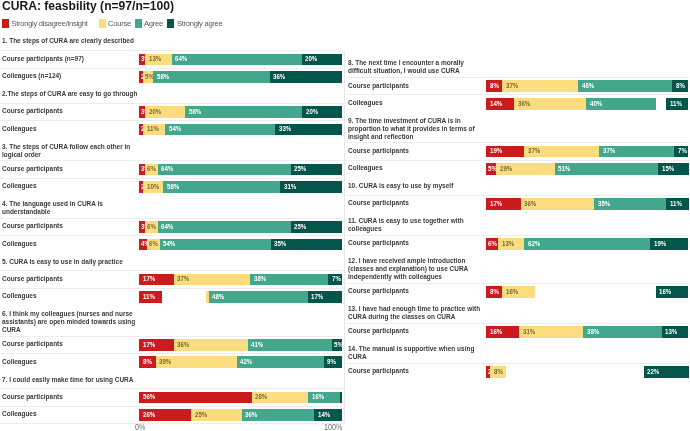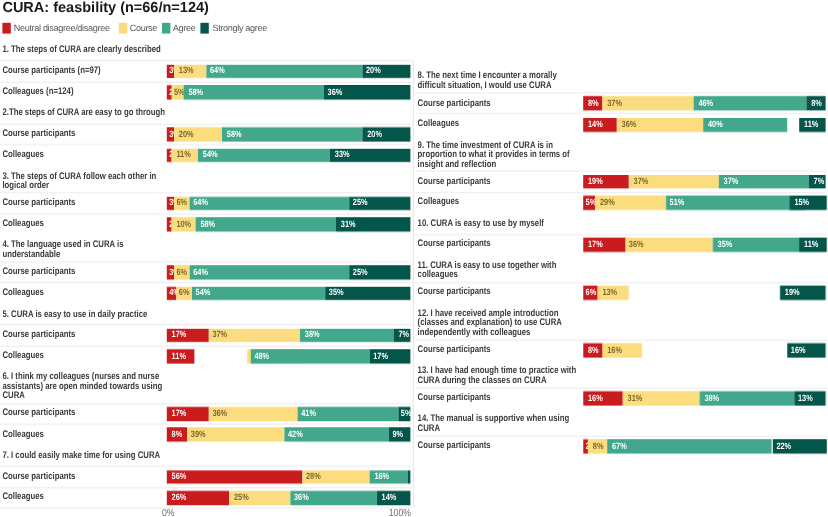--- a/index.html
+++ b/index.html
@@ -25,24 +25,24 @@
   .seg{position:absolute;top:0;height:11.8px;font-size:7.6px;font-weight:bold;overflow:hidden;}
   .seg i{position:absolute;left:3.5px;top:1.8px;font-style:normal;line-height:8px;white-space:nowrap;
          transform:scaleX(0.81) translateZ(0);transform-origin:left top;display:block;}
   .axlab{position:absolute;font-size:8.5px;color:#6d6e71;white-space:nowrap;
          transform:scaleX(0.85) translateZ(0);transform-origin:left top;}
 </style>
 </head>
 <body>
 
 <div class="page">
-  <div class="title">CURA: feasbility (n=66/n=124)</div>
+  <div class="title">CURA: feasbility (n=97/n=100)</div>
   <div id="legend" class="legend">
       <span class="sw" style="left: 1.6px; background: rgb(202, 28, 31);"></span>
-      <span class="lb" style="left: 11.4px;">Neutral disagree/disagree</span>
+      <span class="lb" style="left: 11.4px;">Strongly disagree/insight</span>
       <span class="sw" style="left: 98.5px; background: rgb(251, 220, 126);"></span>
       <span class="lb" style="left: 108.1px;">Course</span>
       <span class="sw" style="left: 134.5px; background: rgb(67, 168, 139);"></span>
       <span class="lb" style="left: 144px;">Agree</span>
       <span class="sw" style="left: 167px; background: rgb(4, 86, 74);"></span>
       <span class="lb" style="left: 177px;">Strongly agree</span>
     </div>
   <div class="divider"></div>
   <div id="colL">
       <div class="qlab" style="left: 2px; width: 169.8px; top: 37.4px;">1. The steps of CURA are clearly described</div>
@@ -365,20 +365,23 @@
       <div class="qlab" style="left: 348px; width: 169.8px; top: 217.35px;">11. CURA is easy to use together with colleagues</div>
       <div class="sep" style="left: 346px; width: 342.5px; top: 234.95px;"></div>
       <div class="rlab" style="left: 348px; top: 239.45px;">Course participants</div>
       <div class="bar" style="left: 486px; width: 202.5px; top: 238.35px;">
         <div class="seg" style="left: 0px; width: 12.15px; background: rgb(202, 28, 31); color: rgb(255, 255, 255);">
           <i style="left: 1.6px;">6%</i>
         </div>
         <div class="seg" style="left: 12.15px; width: 26.325px; background: rgb(251, 220, 126); color: rgb(122, 106, 47);">
           <i>13%</i>
         </div>
+        <div class="seg" style="left: 38.475px; width: 125.55px; background: rgb(67, 168, 139); color: rgb(255, 255, 255);">
+          <i>62%</i>
+        </div>
         <div class="seg" style="left: 164.025px; width: 38.475px; background: rgb(4, 86, 74); color: rgb(255, 255, 255);">
           <i>19%</i>
         </div>
       </div>
       <div class="qlab" style="left: 348px; width: 169.8px; top: 257.4px;">12. I have received ample introduction (classes and explanation) to use CURA independently with colleagues</div>
       <div class="sep" style="left: 346px; width: 342.5px; top: 282.8px;"></div>
       <div class="rlab" style="left: 348px; top: 287.3px;">Course participants</div>
       <div class="bar" style="left: 486px; width: 202.5px; top: 286.2px;">
         <div class="seg" style="left: 0px; width: 16.3636px; background: rgb(202, 28, 31); color: rgb(255, 255, 255);">
           <i>8%</i>
@@ -410,23 +413,20 @@
       <div class="qlab" style="left: 348px; width: 169.8px; top: 345.3px;">14. The manual is supportive when using CURA</div>
       <div class="sep" style="left: 346px; width: 342.5px; top: 362.9px;"></div>
       <div class="rlab" style="left: 348px; top: 367.4px;">Course participants</div>
       <div class="bar" style="left: 486px; width: 202.5px; top: 366.3px;">
         <div class="seg" style="left: 0px; width: 4.09091px; background: rgb(202, 28, 31); color: rgb(255, 255, 255);">
           <i style="left: 1.6px;">2%</i>
         </div>
         <div class="seg" style="left: 4.09091px; width: 16.3636px; background: rgb(251, 220, 126); color: rgb(122, 106, 47);">
           <i>8%</i>
         </div>
-        <div class="seg" style="left: 20.4545px; width: 137.045px; background: rgb(67, 168, 139); color: rgb(255, 255, 255);">
-          <i>67%</i>
-        </div>
         <div class="seg" style="left: 157.5px; width: 45px; background: rgb(4, 86, 74); color: rgb(255, 255, 255);">
           <i>22%</i>
         </div>
       </div>
     </div>
   <div class="axlab" style="left:134.8px;top:422px">0%</div>
   <div class="axlab" style="left:324.4px;top:422px">100%</div>
 </div>
 
 </body></html>

